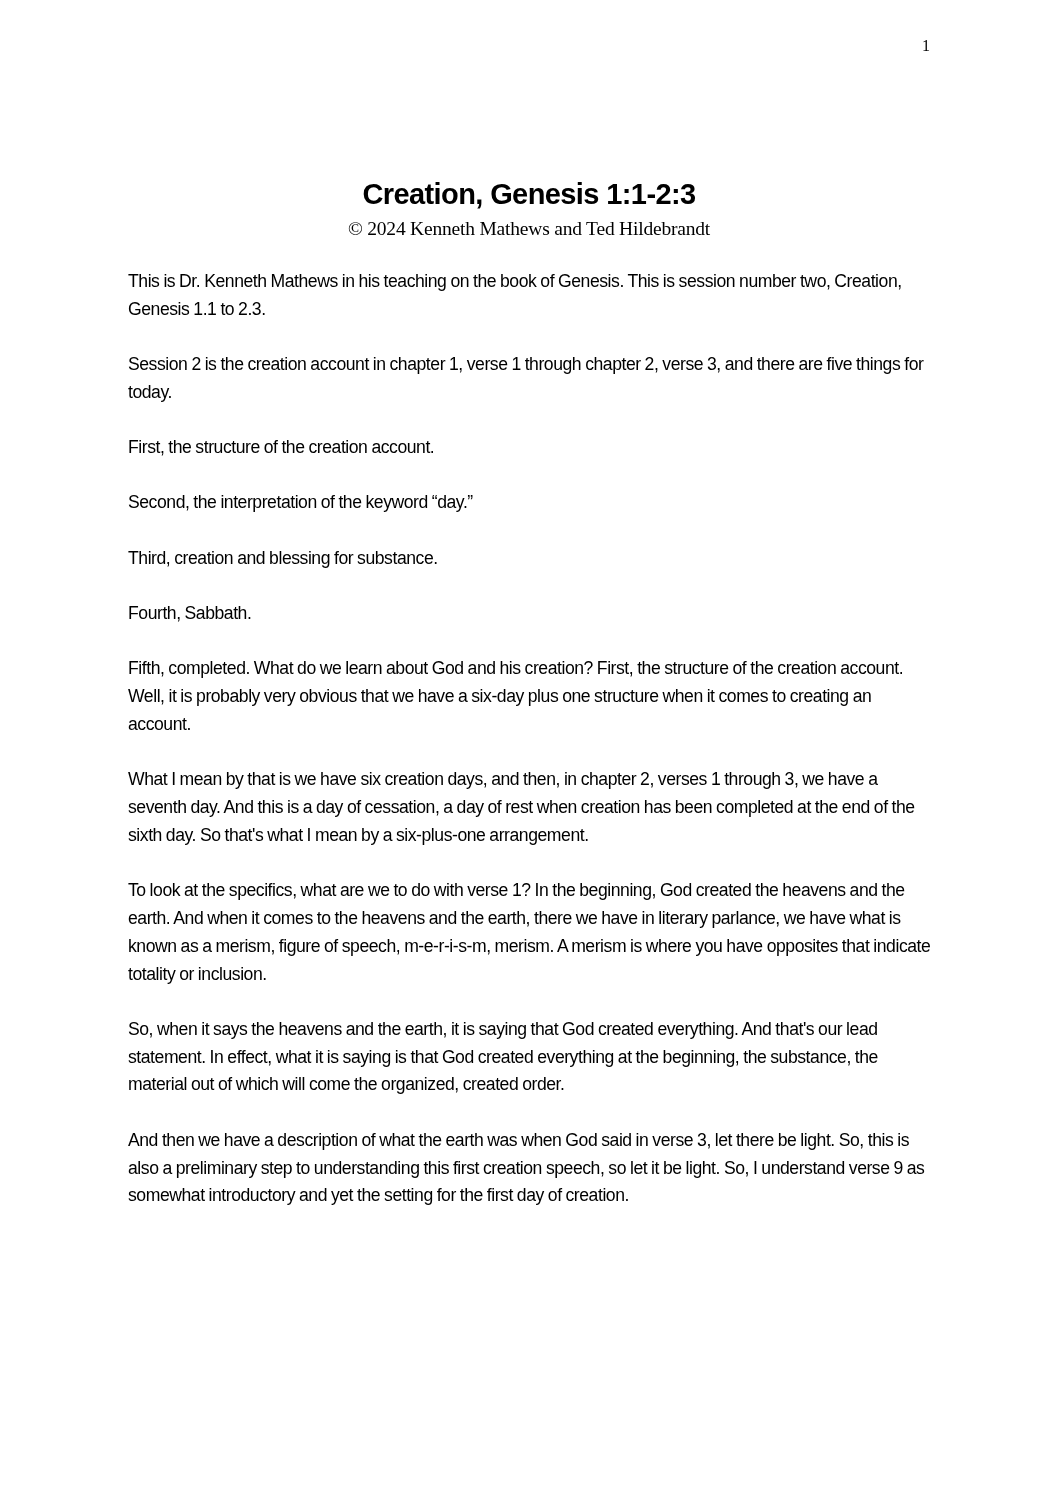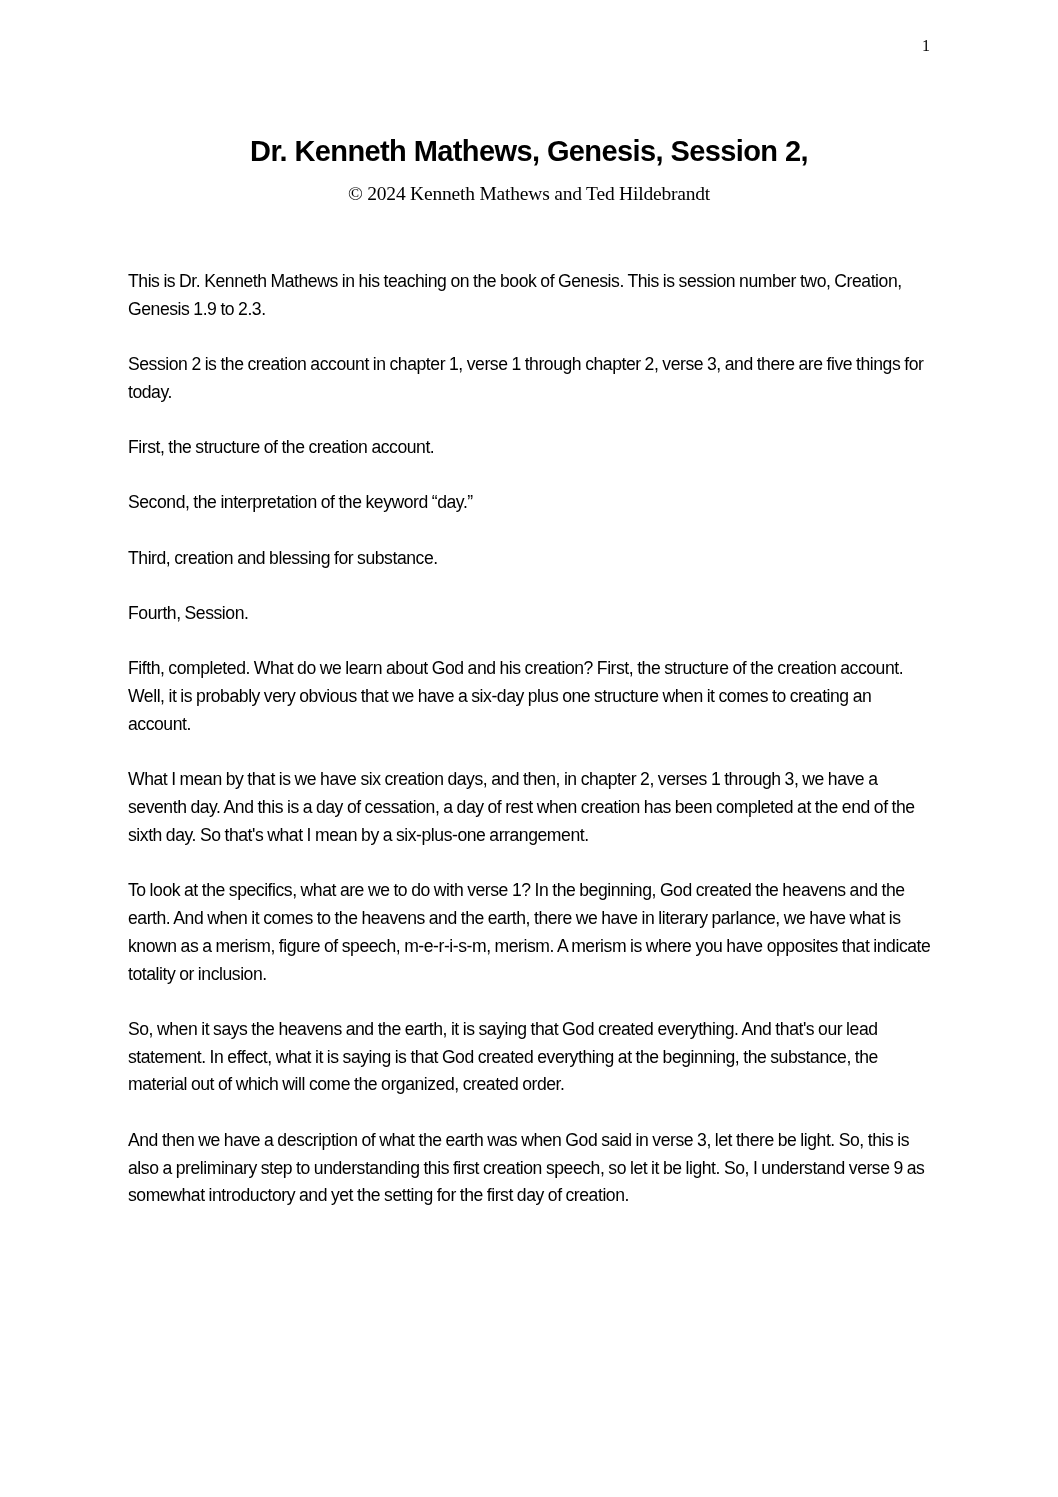--- a/index.html
+++ b/index.html
@@ -31,21 +31,21 @@
     }
     .title {
       margin: 0;
       font-family: "Liberation Sans", sans-serif;
       font-weight: bold;
       font-size: 29px;
       line-height: 43px;
       letter-spacing: -0.6px;
     }
     .copyright {
-      margin: 8px;
+      margin: 0;
       font-family: "Liberation Serif", serif;
       font-size: 19.5px;
       line-height: 26px;
       letter-spacing: -0.2px;
     }
     .body {
       position: absolute;
       top: 268px;
       left: 128px;
       width: 810px;
@@ -60,30 +60,31 @@
       white-space: normal;
     }
   </style>
 </head>
 <body>
 
 <div class="page-number">1</div>
 
 <div class="header">
   <h1 class="title">
-    <span>Dr. Kenneth Mathews, Genesis, Session 2,</span><br>
+    <br>
+    <span>Creation, Genesis 1:1-2:3</span>
   </h1>
   <p class="copyright">© 2024 Kenneth Mathews and Ted Hildebrandt</p>
 </div>
 
 <div class="body">
-  <p>This is Dr. Kenneth Mathews in his teaching on the book of Genesis. This is session number two, Creation, Genesis 1.9 to 2.3.</p>
+  <p>This is Dr. Kenneth Mathews in his teaching on the book of Genesis. This is session number two, Creation, Genesis 1.1 to 2.3.</p>
   <p>Session 2 is the creation account in chapter 1, verse 1 through chapter 2, verse 3, and there are five things for today.</p>
   <p>First, the structure of the creation account.</p>
   <p>Second, the interpretation of the keyword “day.”</p>
   <p>Third, creation and blessing for substance.</p>
-  <p>Fourth, Session.</p>
+  <p>Fourth, Sabbath.</p>
   <p>Fifth, completed. What do we learn about God and his creation? First, the structure of the creation account. Well, it is probably very obvious that we have a six-day plus one structure when it comes to creating an account.</p>
   <p>What I mean by that is we have six creation days, and then, in chapter 2, verses 1 through 3, we have a seventh day. And this is a day of cessation, a day of rest when creation has been completed at the end of the sixth day. So that's what I mean by a six-plus-one arrangement.</p>
   <p>To look at the specifics, what are we to do with verse 1? In the beginning, God created the heavens and the earth. And when it comes to the heavens and the earth, there we have in literary parlance, we have what is known as a merism, figure of speech, m-e-r-i-s-m, merism. A merism is where you have opposites that indicate totality or inclusion.</p>
   <p>So, when it says the heavens and the earth, it is saying that God created everything. And that's our lead statement. In effect, what it is saying is that God created everything at the beginning, the substance, the material out of which will come the organized, created order.</p>
   <p>And then we have a description of what the earth was when God said in verse 3, let there be light. So, this is also a preliminary step to understanding this first creation speech, so let it be light. So, I understand verse 9 as somewhat introductory and yet the setting for the first day of creation.</p>
 </div>
 
 </body></html>

